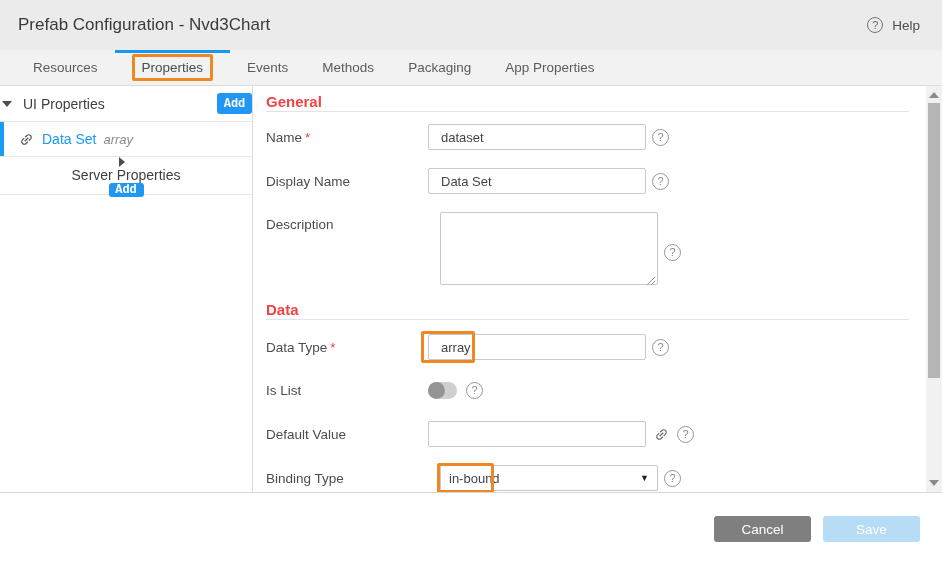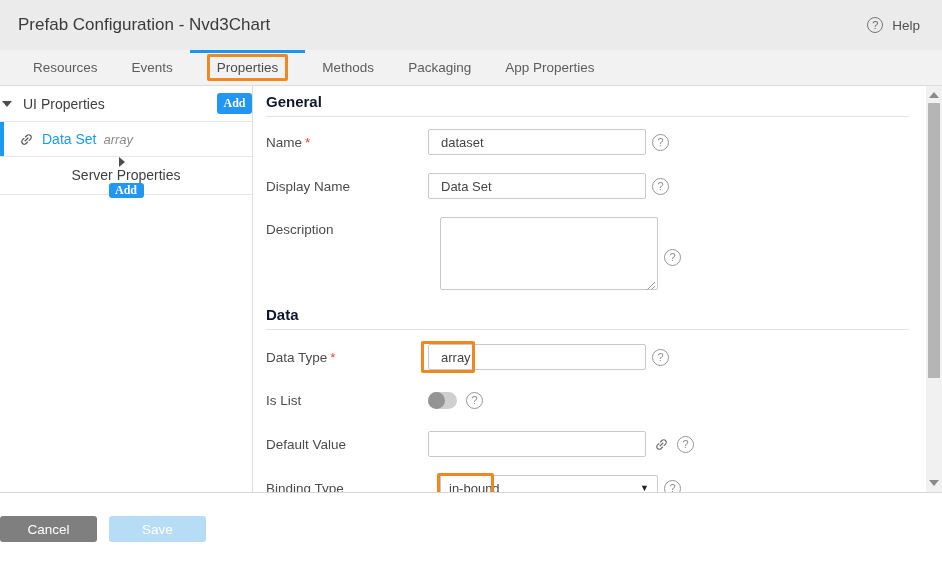--- a/index.html
+++ b/index.html
@@ -49,36 +49,36 @@
     width:0; height:0; border-left:5px solid transparent; border-right:5px solid transparent;
     border-top:6px solid #4d4d4d; margin:0 11px 0 2px; flex-shrink:0;
   }
   .caret-right {
     width:0; height:0; border-top:5px solid transparent; border-bottom:5px solid transparent;
     border-left:6px solid #4d4d4d; margin:0 12px 0 3px; flex-shrink:0;
   }
   .side-label { font-size:14px; color:#3f3f3f; flex:1; }
   .add-btn {
     background:#2196f3; color:#fff; border:none; border-radius:3px; font-size:12px;
-    font-weight:bold; width:35px; height:21px; cursor:pointer; font-family:Liberation Serif, serif;
+    font-weight:bold; width:35px; height:21px; cursor:pointer; font-family:Liberation Mono, monospace;
   }
   .side-item {
     height:35px; display:flex; align-items:center; border-bottom:1px solid #e7e7e7;
     position:relative; padding-left:19px; cursor:pointer; background:#fff;
   }
   .side-item.selected::before {
     content:''; position:absolute; left:0; top:0; bottom:0; width:4px; background:#1a9af0;
   }
   .link-icon { flex-shrink:0; margin-right:8px; transform:rotate(-45deg); }
   .item-label { color:#1a9af0; font-size:14px; }
   .item-type { color:#8a8a8a; font-style:italic; font-size:13px; margin-left:7px; }
   
   .main { flex:1; padding-left:13px; background:#fff; overflow:hidden; }
   .section-h {
-    font-size:15px; color:#0f172a; line-height:14px; padding-bottom:7px;
+    font-size:15px; color:#ef4444; line-height:14px; padding-bottom:2px;
     border-bottom:1px solid #e3e3e3; margin-right:17px;
   }
   .section-h.first { margin-top:9px; margin-bottom:12px; }
   .section-h.second { margin-top:14px; margin-bottom:14px; }
   .frow { display:flex; align-items:center; }
   .frow.top { align-items:flex-start; }
   .flabel { width:162px; font-size:13.5px; color:#4c4c4c; flex-shrink:0; }
   .req { color:#e54545; margin-left:3px; }
   .fctl { display:flex; align-items:center; position:relative; }
   .txt {
@@ -118,21 +118,21 @@
   .mb0 { margin-bottom:0;gap:12px; }
   .pt5 { padding-top:5px; }
   
   .scroll { width:16px; background:#f1f1f1; position:relative; flex-shrink:0; }
   .sb-arrow-up, .sb-arrow-down { position:absolute; left:3px; width:0; height:0;
     border-left:5px solid transparent; border-right:5px solid transparent; cursor:pointer; }
   .sb-arrow-up { top:6px; border-bottom:6px solid #8a8a8a; }
   .sb-arrow-down { bottom:6px; border-top:6px solid #8a8a8a; }
   .sb-thumb { position:absolute; top:17px; left:2px; width:12px; height:275px; background:#b5b5b5; cursor:grab; }
   
-  .footer { height:68px; display:flex; align-items:flex-start;
+  .footer { height:68px; display:flex; justify-content:flex-end; align-items:flex-start;
     padding:23px 22px 0 0; gap:12px; background:#fff; }
   .btn { width:97px; height:26px; border:none; border-radius:3px; font-size:13.5px;
     color:#fff; font-family:inherit; cursor:pointer; }
   .btn-cancel { background:#7f7f7f; }
   .btn-save { background:#b7dcf6; cursor:default; }
 </style>
 </head>
 <body>
 
 <div class="app">
@@ -142,25 +142,25 @@
     <div class="help-area">
       <span class="q-circle">?</span>
       <span class="help-label">Help</span>
     </div>
   </div>
 
   <div class="tabbar">
     <div class="tab">
       <span>Resources</span>
     </div>
-    <div class="tab">
-      <span>Events</span>
-    </div>
     <div class="tab active">
       <span class="hl-box">Properties</span>
+    </div>
+    <div class="tab">
+      <span>Events</span>
     </div>
     <div class="tab">
       <span>Methods</span>
     </div>
     <div class="tab">
       <span>Packaging</span>
     </div>
     <div class="tab">
       <span>App Properties</span>
     </div>

